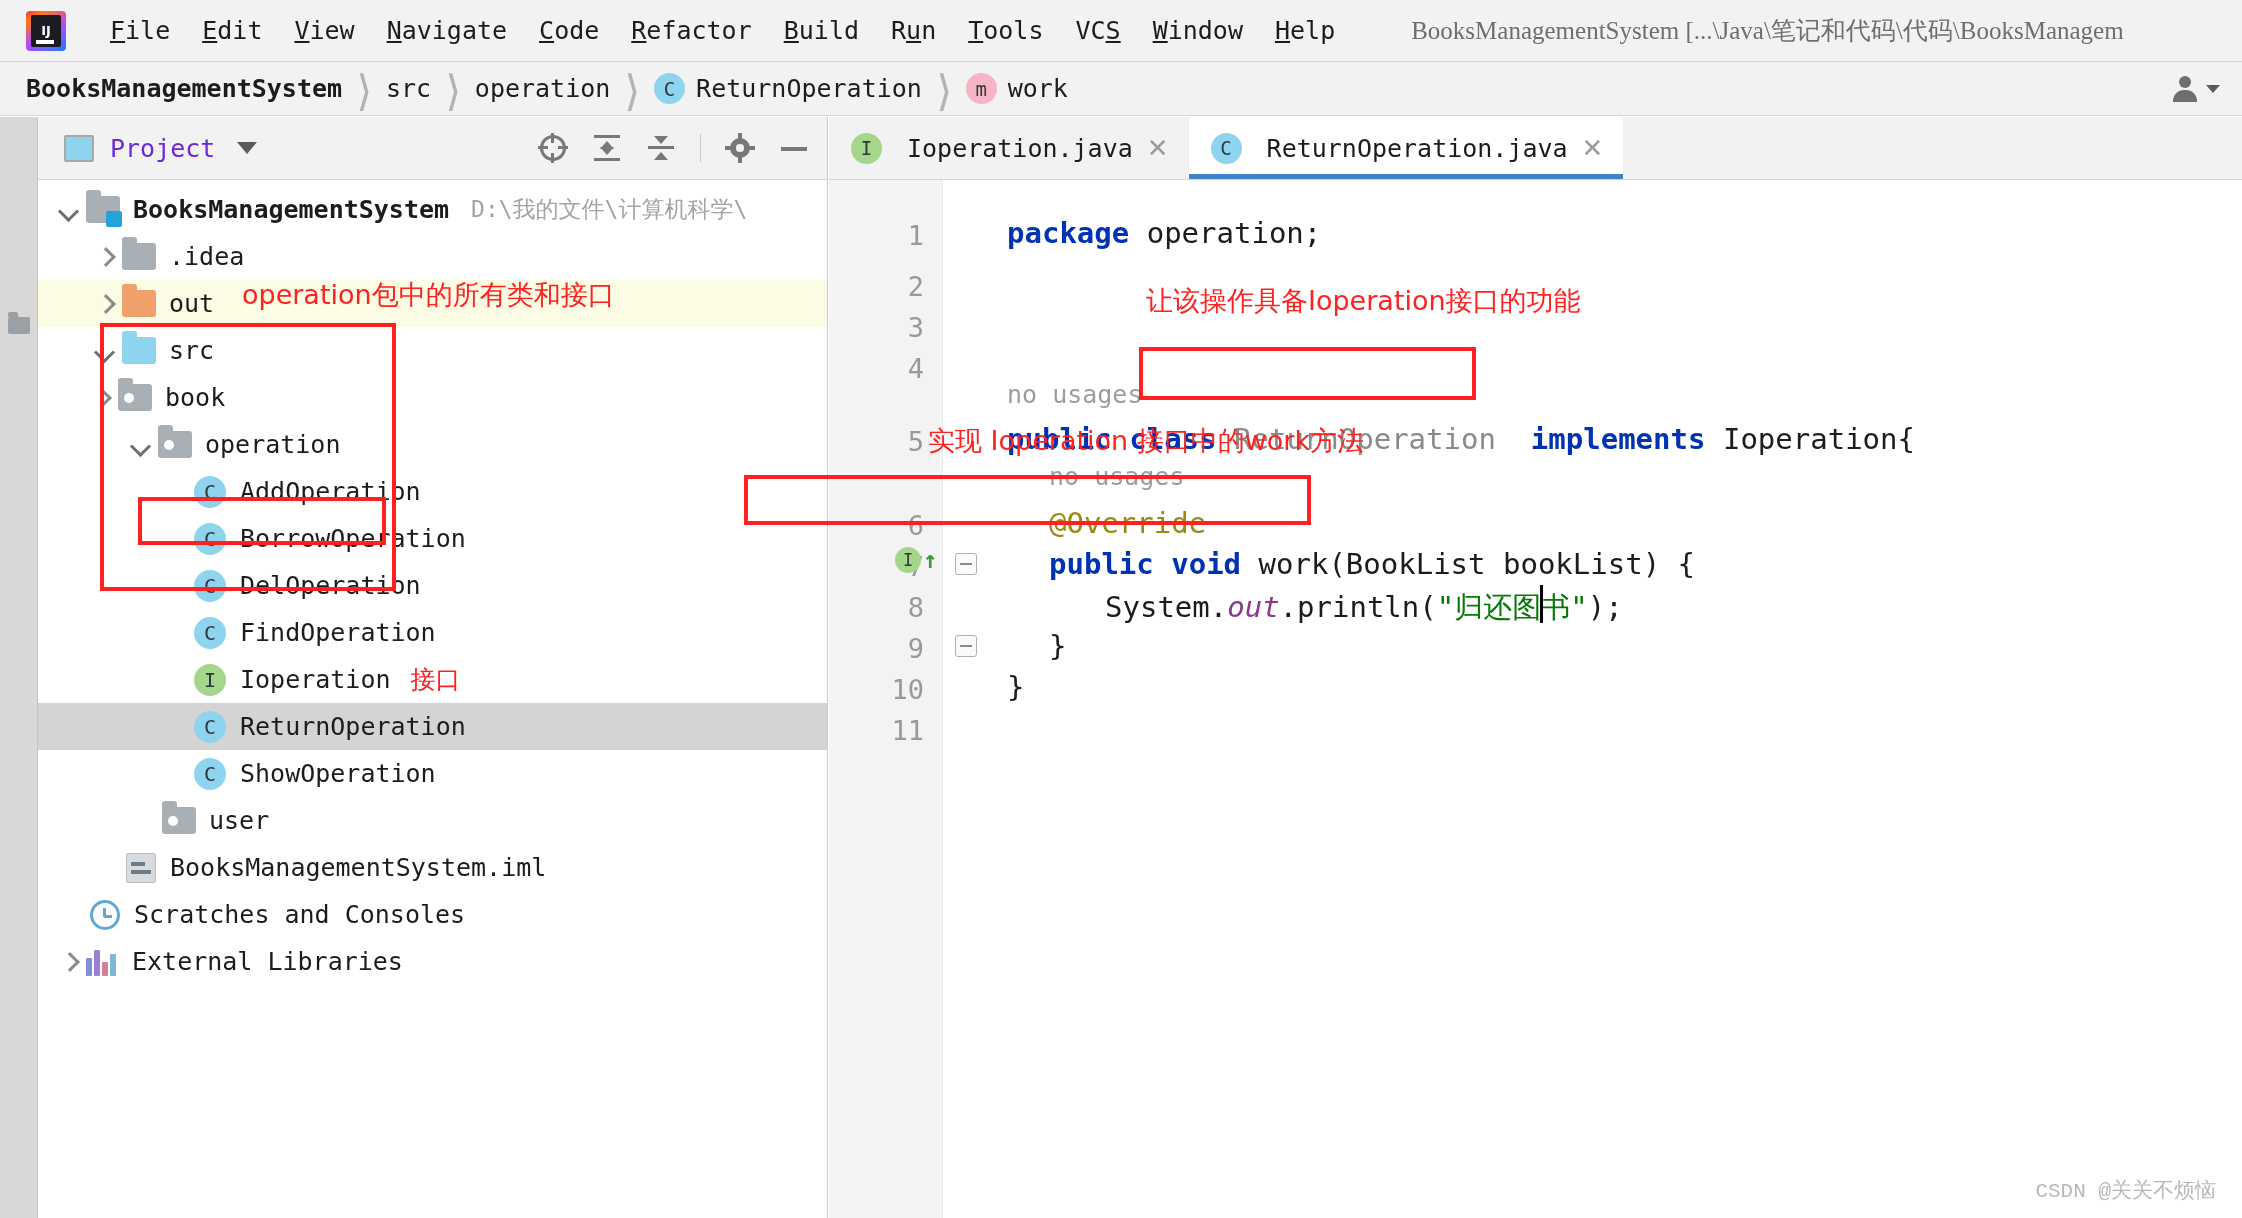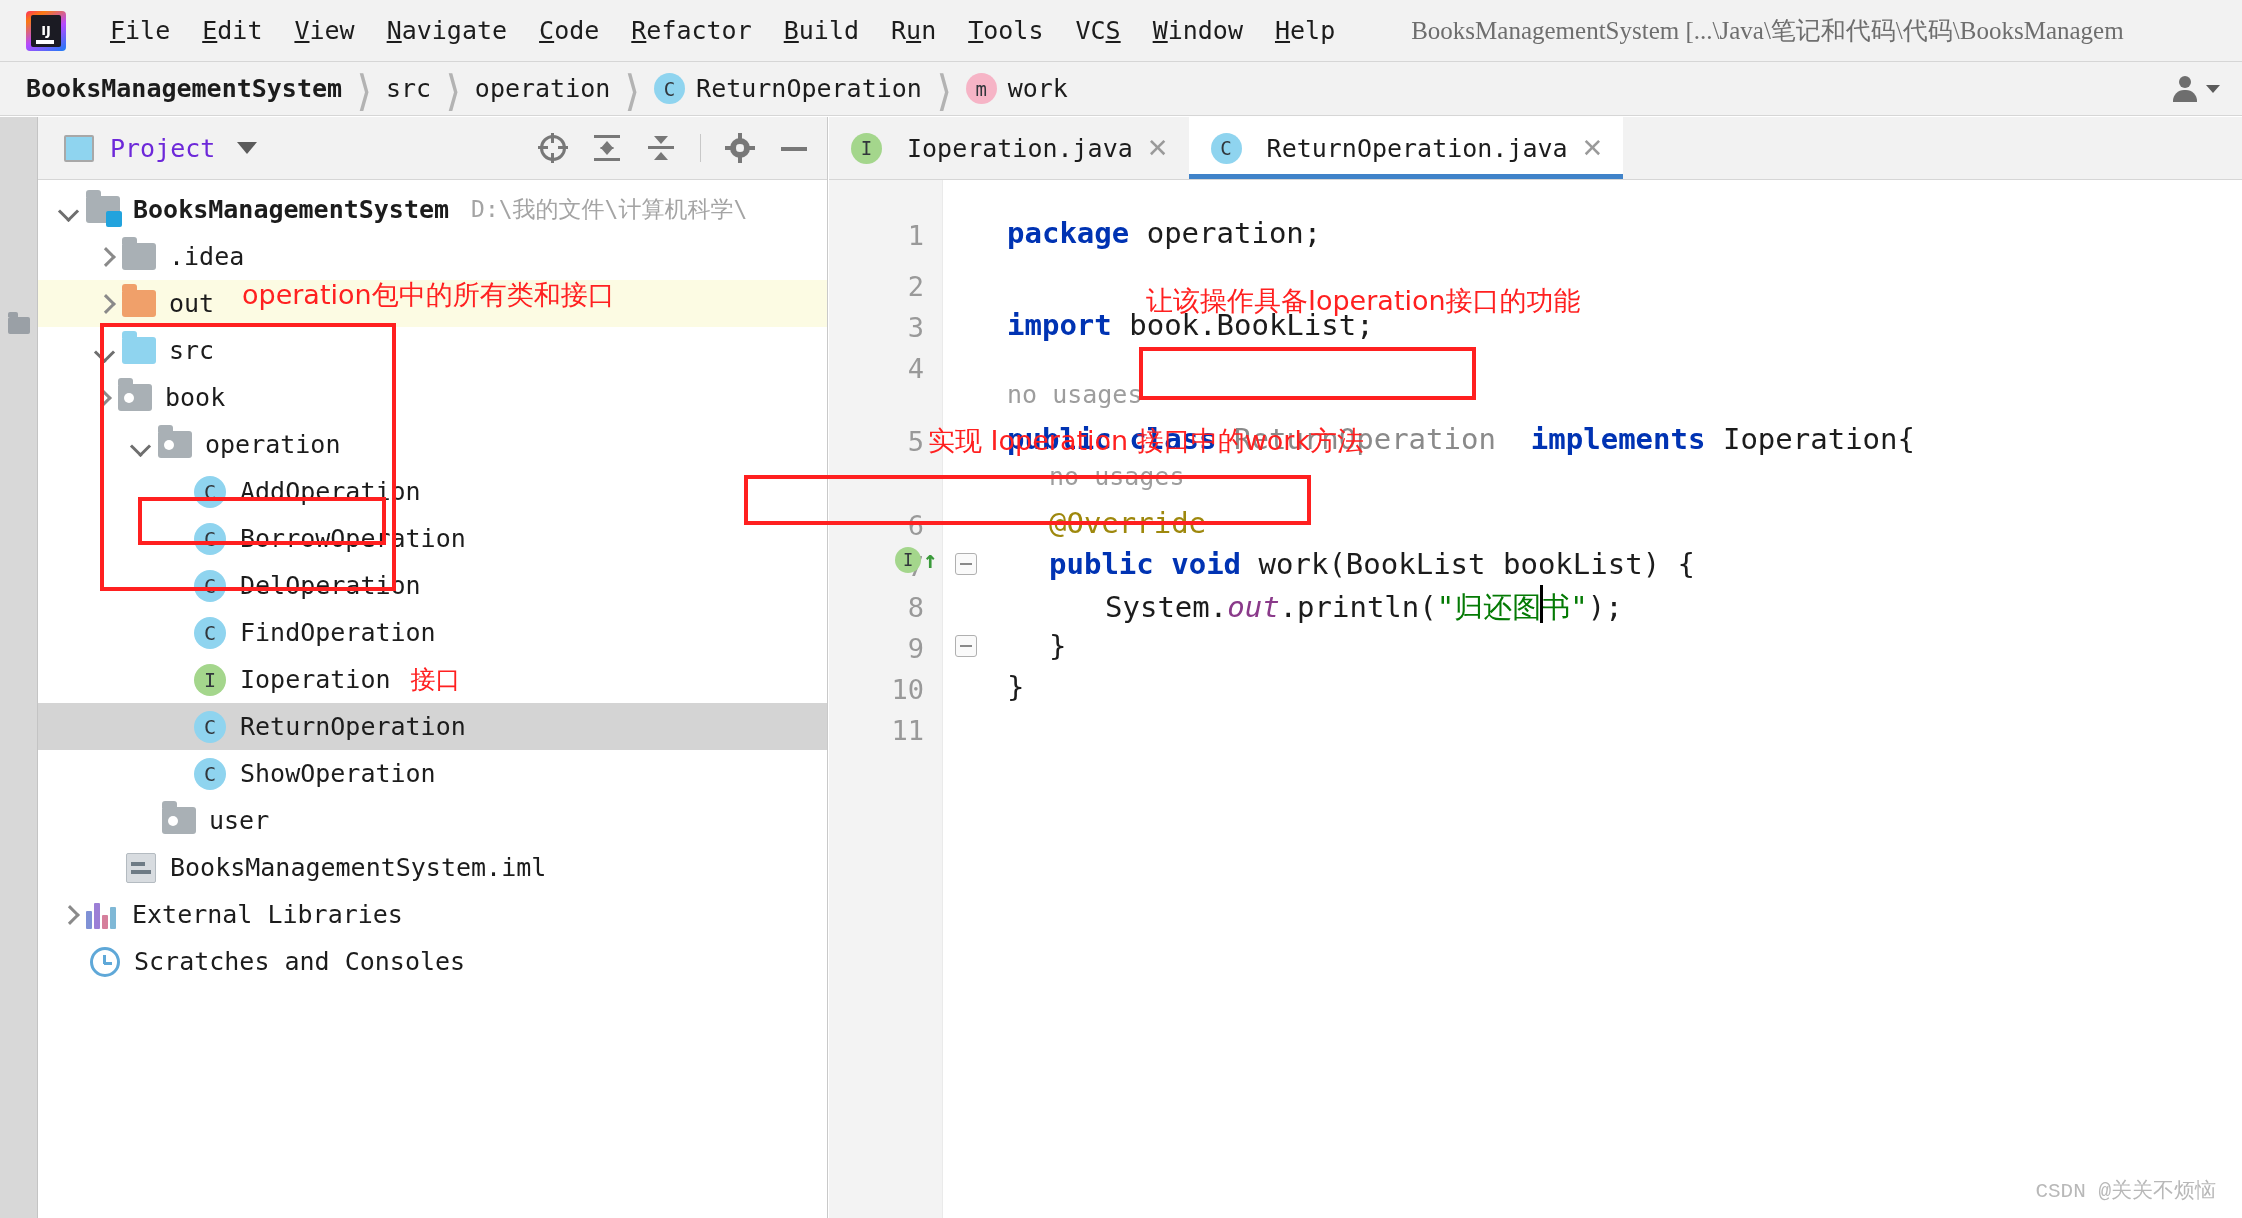--- a/index.html
+++ b/index.html
@@ -453,34 +453,34 @@
     <div class="row" style="padding-left:124px">
       <div class="folder pkg"></div>
       <span class="label">user</span>
     </div>
 
     <div class="row" style="padding-left:88px">
       <div class="iml-ico"></div>
       <span class="label">BooksManagementSystem.iml</span>
     </div>
 
+    <div class="row" style="padding-left:52px">
+      <div class="scratch-ico"></div>
+      <span class="label">Scratches and Consoles</span>
+    </div>
+
     <div class="row" style="padding-left:16px">
       <div class="arrow right"></div>
       <div class="lib-ico">
         <i style="left:0;height:18px;background:#7f91d6;"></i>
         <i style="left:8px;height:26px;background:#9c7fd6;"></i>
         <i style="left:16px;height:14px;background:#d67f9c;"></i>
         <i style="left:24px;height:22px;background:#7fb8d6;"></i>
       </div>
       <span class="label">External Libraries</span>
-    </div>
-
-    <div class="row" style="padding-left:52px">
-      <div class="scratch-ico"></div>
-      <span class="label">Scratches and Consoles</span>
     </div>
 
   </div>
 
   <div class="ann-box" style="left:62px; top:206px; width:296px; height:268px;"></div>
   <div class="ann-box" style="left:100px; top:380px; width:248px; height:48px;"></div>
 </div>
 
 <div class="ann-text" style="left:242px; top:277px;">operation包中的所有类和接口</div>
 
@@ -522,21 +522,20 @@
     </div>
 
     <div id="marker-col">
       <div class="fold" style="left:12px; top:373px;"></div>
       <div class="fold" style="left:12px; top:455px;"></div>
     </div>
 
     <div id="code">
       <div class="codeline" style="top:36px;"><span class="kw">package</span><span> operation;</span></div>
 
-      <div class="codeline" style="top:128px;"><span class="kw">import</span><span> book.BookList;</span></div>
 
       <div class="hint" style="top:200px;">no usages</div>
 
       <div class="codeline" style="top:242px;"><span class="kw">public</span><span> </span><span class="kw">class</span><span> </span><span class="cls-name">ReturnOperation</span><span>  </span><span class="kw">implements</span><span> </span><span class="cls-name" style="color:#1c1c1c">Ioperation</span><span>{</span></div>
 
       <div class="hint" style="top:282px; left:56px;">no usages</div>
 
       <div class="codeline" style="top:326px; left:56px;"><span class="anno">@Override</span></div>
 
       <div class="codeline" style="top:367px; left:56px;"><span class="kw">public</span><span> </span><span class="kw">void</span><span> </span><span style="color:#1c1c1c">work</span><span>(BookList bookList)</span><span> </span><span>{</span></div>

